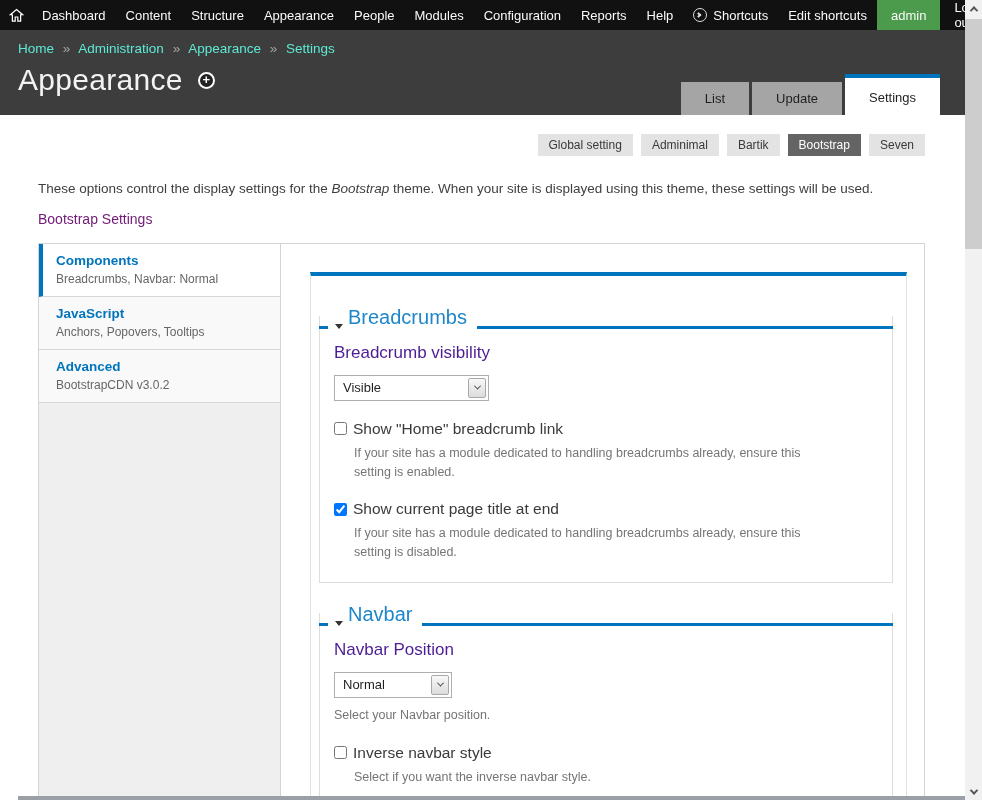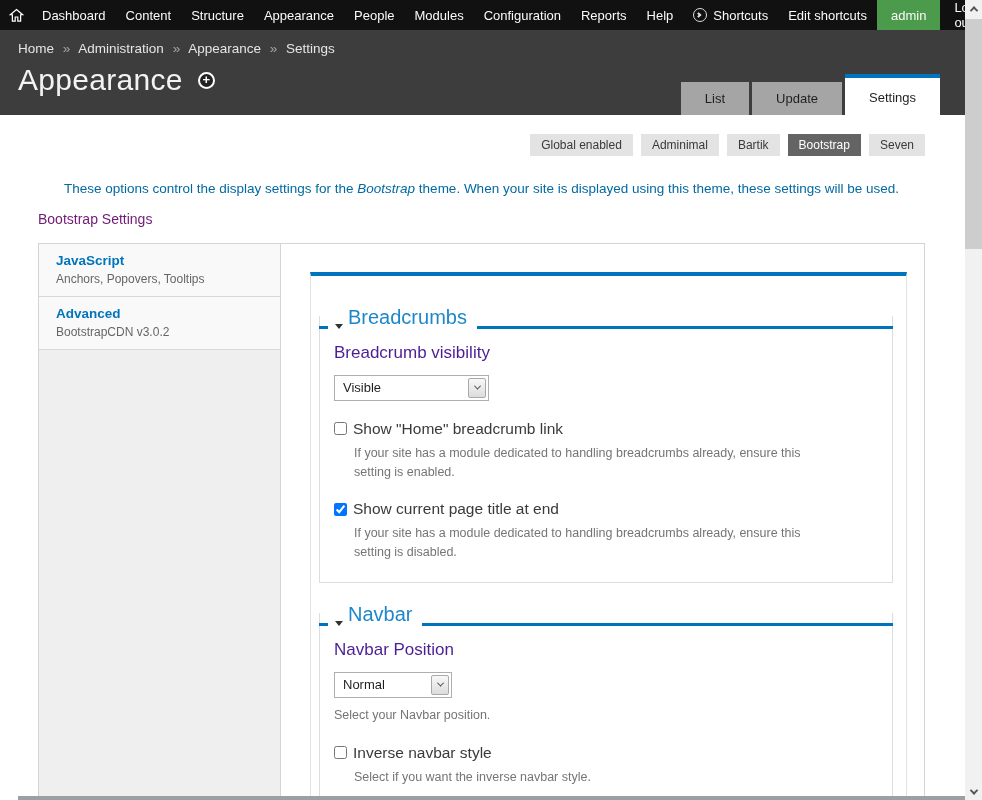--- a/index.html
+++ b/index.html
@@ -24,37 +24,37 @@
   .tb-home { padding:0 8px 0 9px; }
   .tb-right { margin-left:auto; display:flex; align-items:stretch; }
   .tb-user { background:#4c9b4c; padding:0 14px; display:flex; align-items:center; }
   .tb-logout { padding:0 14px; display:flex; align-items:center; }
   .shortcut-circle { width:14px; height:14px; border:1px solid #ddd; border-radius:50%; display:inline-flex; align-items:center; justify-content:center; margin-right:6px; }
   .shortcut-circle .chev-r { width:4px; height:4px; border:solid #ddd; border-width:2px 2px 0 0; transform:rotate(45deg) translate(-1px,1px); }
 
   
   .header { position:relative; height:85px; background:#3d3d3d; padding-left:18px; }
   .breadcrumb { padding-top:11px; font-size:13.5px; color:#bdbdbd; }
-  .crumb { color:#e5e5e5; cursor:pointer; }
+  .crumb { color:#5eead4; cursor:pointer; }
   .crumb-sep { margin:0 5px; color:#a5a5a5; }
   .title-row { display:flex; align-items:center; margin-top:7px; }
   .page-title { font-size:30px; font-weight:300; color:#f3f3f3; letter-spacing:0.3px; }
   .help-toggle { margin-left:15px; width:17px; height:17px; border:2px solid #fff; border-radius:50%; background:#222; color:#fff; display:flex; align-items:center; justify-content:center; font-size:13px; font-weight:bold; line-height:1; padding-bottom:1px; cursor:pointer; }
 
   .primary-tabs { position:absolute; right:25px; bottom:0; display:flex; gap:3px; align-items:flex-end; }
   .ptab { background:#a5a5a5; color:#1f1f1f; font-size:13px; padding:9px 24px; cursor:pointer; }
   .ptab.active { background:#fff; border-top:4px solid #0074bd; padding-top:12px; padding-bottom:10px; }
 
   
   .theme-tabs { display:flex; justify-content:flex-end; gap:8px; margin:19px 40px 0 0; }
   .ttab { background:#e3e3e3; color:#3a3a3a; font-size:12px; padding:4px 11px; cursor:pointer; }
   .ttab.active { background:#646464; color:#fff; }
 
   
-  .intro { margin:25px 40px 12px 38px; font-size:13.5px; color:#0369a1; line-height:1.25;text-align:center; }
+  .intro { margin:25px 40px 12px 38px; font-size:13.5px; color:#404040; line-height:1.25; }
   .intro em { font-style:italic; }
   .section-title { margin:13px 0 16px 38px; font-size:14px; font-weight:400; color:#701a75; }
 
   
   .settings-box { margin:6px 40px 0 38px; height:558px; border:1px solid #d4d4d4; display:flex; align-items:stretch; overflow:hidden; background:#fff; }
 
   .vtabs { flex:0 0 242px; width:242px; background:#efefef; border-right:1px solid #d4d4d4; }
   .vtab { background:#f9f9f9; border-bottom:1px solid #d8d8d8; padding:9px 10px 10px 17px; cursor:pointer; }
   .vtab.active { background:#fff; border-left:4px solid #0074bd; padding-left:13px; }
   .vtab-title { font-size:13.5px; font-weight:bold; color:#0074bd; }
@@ -136,35 +136,39 @@
         <span class="help-toggle">+</span>
       </div>
       <div class="primary-tabs">
         <div class="ptab">List</div>
         <div class="ptab">Update</div>
         <div class="ptab active">Settings</div>
       </div>
     </div>
 
     <div class="theme-tabs">
-      <div class="ttab">Global enabled</div>
+      <div class="ttab">Global setting</div>
       <div class="ttab">Adminimal</div>
       <div class="ttab">Bartik</div>
       <div class="ttab active">Bootstrap</div>
       <div class="ttab">Seven</div>
     </div>
 
     <div class="intro">
       <span>These options control the display settings for the </span><em>Bootstrap</em><span> theme. When your site is displayed using this theme, these settings will be used.</span>
     </div>
 
     <h2 class="section-title">Bootstrap Settings</h2>
 
     <div class="settings-box">
       <div class="vtabs">
+        <div class="vtab active">
+          <div class="vtab-title">Components</div>
+          <div class="vtab-summary">Breadcrumbs, Navbar: Normal</div>
+        </div>
         <div class="vtab">
           <div class="vtab-title">JavaScript</div>
           <div class="vtab-summary">Anchors, Popovers, Tooltips</div>
         </div>
         <div class="vtab">
           <div class="vtab-title">Advanced</div>
           <div class="vtab-summary">BootstrapCDN v3.0.2</div>
         </div>
       </div>
 

